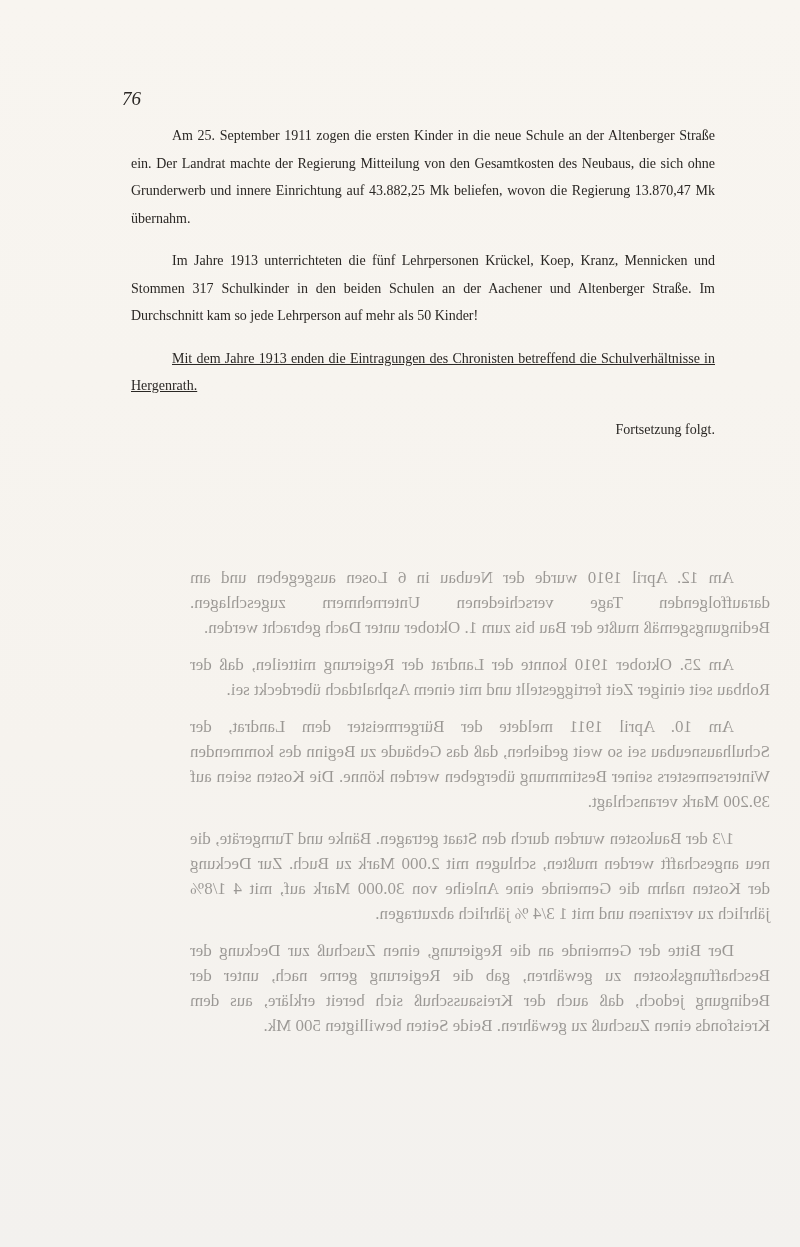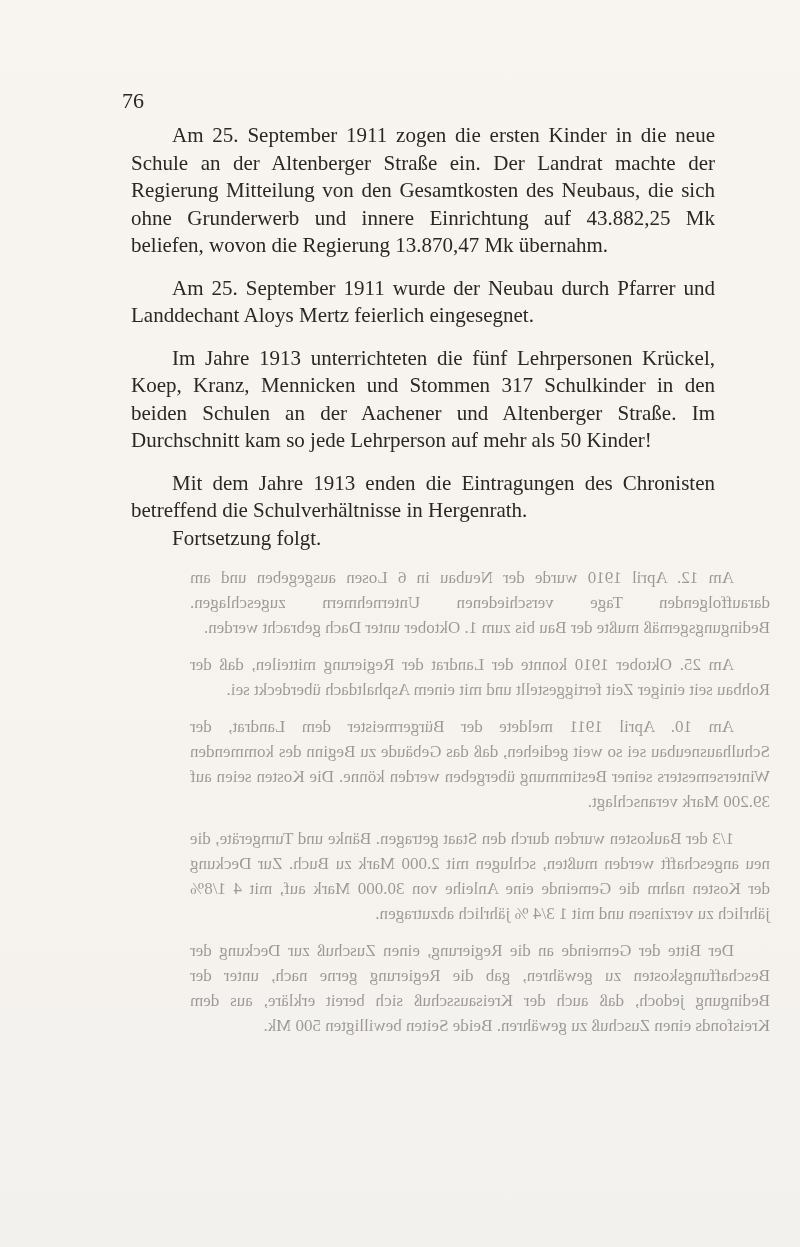--- a/index.html
+++ b/index.html
@@ -35,56 +35,57 @@
       filter: blur(0.4px);
     }
     .bleed p {
       margin: 0 0 12px 0;
       text-indent: 36px;
     }
     .page-number {
       position: absolute;
       left: 122px;
       top: 88px;
-      font-size: 22px;
+      font-size: 19px;
       color: #2a2724;
+      font-style: italic;
     }
     .content {
       position: absolute;
       left: 131px;
       top: 122px;
       width: 584px;
-      font-size: 21px;
+      font-size: 14px;
       line-height: 27.5px;
       text-align: justify;
     }
     .content p {
       margin: 0 0 15px 0;
       text-indent: 41px;
     }
-    .content p.tight { margin-bottom: 0; }
+    .content p.tight { margin-bottom: 16px; text-decoration: underline; }
     .signoff {
+      text-align: right;
       margin: 0;
     }
   </style>
 </head>
 <body>
 
 <div class="page">
 
   <div class="bleed">
     <p>Am 12. April 1910 wurde der Neubau in 6 Losen ausgegeben und am darauffolgenden Tage verschiedenen Unternehmern zugeschlagen. Bedingungsgemäß mußte der Bau bis zum 1. Oktober unter Dach gebracht werden.</p>
     <p>Am 25. Oktober 1910 konnte der Landrat der Regierung mitteilen, daß der Rohbau seit einiger Zeit fertiggestellt und mit einem Asphaltdach überdeckt sei.</p>
     <p>Am 10. April 1911 meldete der Bürgermeister dem Landrat, der Schulhausneubau sei so weit gediehen, daß das Gebäude zu Beginn des kommenden Wintersemesters seiner Bestimmung übergeben werden könne. Die Kosten seien auf 39.200 Mark veranschlagt.</p>
     <p>1/3 der Baukosten wurden durch den Staat getragen. Bänke und Turngeräte, die neu angeschafft werden mußten, schlugen mit 2.000 Mark zu Buch. Zur Deckung der Kosten nahm die Gemeinde eine Anleihe von 30.000 Mark auf, mit 4 1/8% jährlich zu verzinsen und mit 1 3/4 % jährlich abzutragen.</p>
     <p>Der Bitte der Gemeinde an die Regierung, einen Zuschuß zur Deckung der Beschaffungskosten zu gewähren, gab die Regierung gerne nach, unter der Bedingung jedoch, daß auch der Kreisausschuß sich bereit erkläre, aus dem Kreisfonds einen Zuschuß zu gewähren. Beide Seiten bewilligten 500 Mk.</p>
   </div>
 
   <div class="page-number">76</div>
 
   <div class="content">
     <p>Am 25. September 1911 zogen die ersten Kinder in die neue Schule an der Altenberger Straße ein. Der Landrat machte der Regierung Mitteilung von den Gesamtkosten des Neubaus, die sich ohne Grunderwerb und innere Einrichtung auf 43.882,25 Mk beliefen, wovon die Regierung 13.870,47 Mk übernahm.</p>
-    <p>Am 25. September 1911 wurde der Neubau durch Pfarrer und Landdechant Aloys Mertz feierlich eingesegnet.</p>
     <p>Im Jahre 1913 unterrichteten die fünf Lehrpersonen Krückel, Koep, Kranz, Mennicken und Stommen 317 Schulkinder in den beiden Schulen an der Aachener und Altenberger Straße. Im Durchschnitt kam so jede Lehrperson auf mehr als 50 Kinder!</p>
     <p class="tight">Mit dem Jahre 1913 enden die Eintragungen des Chronisten betreffend die Schulverhältnisse in Hergenrath.</p>
     <p class="signoff">Fortsetzung folgt.</p>
   </div>
 </div>
 
 </body></html>

